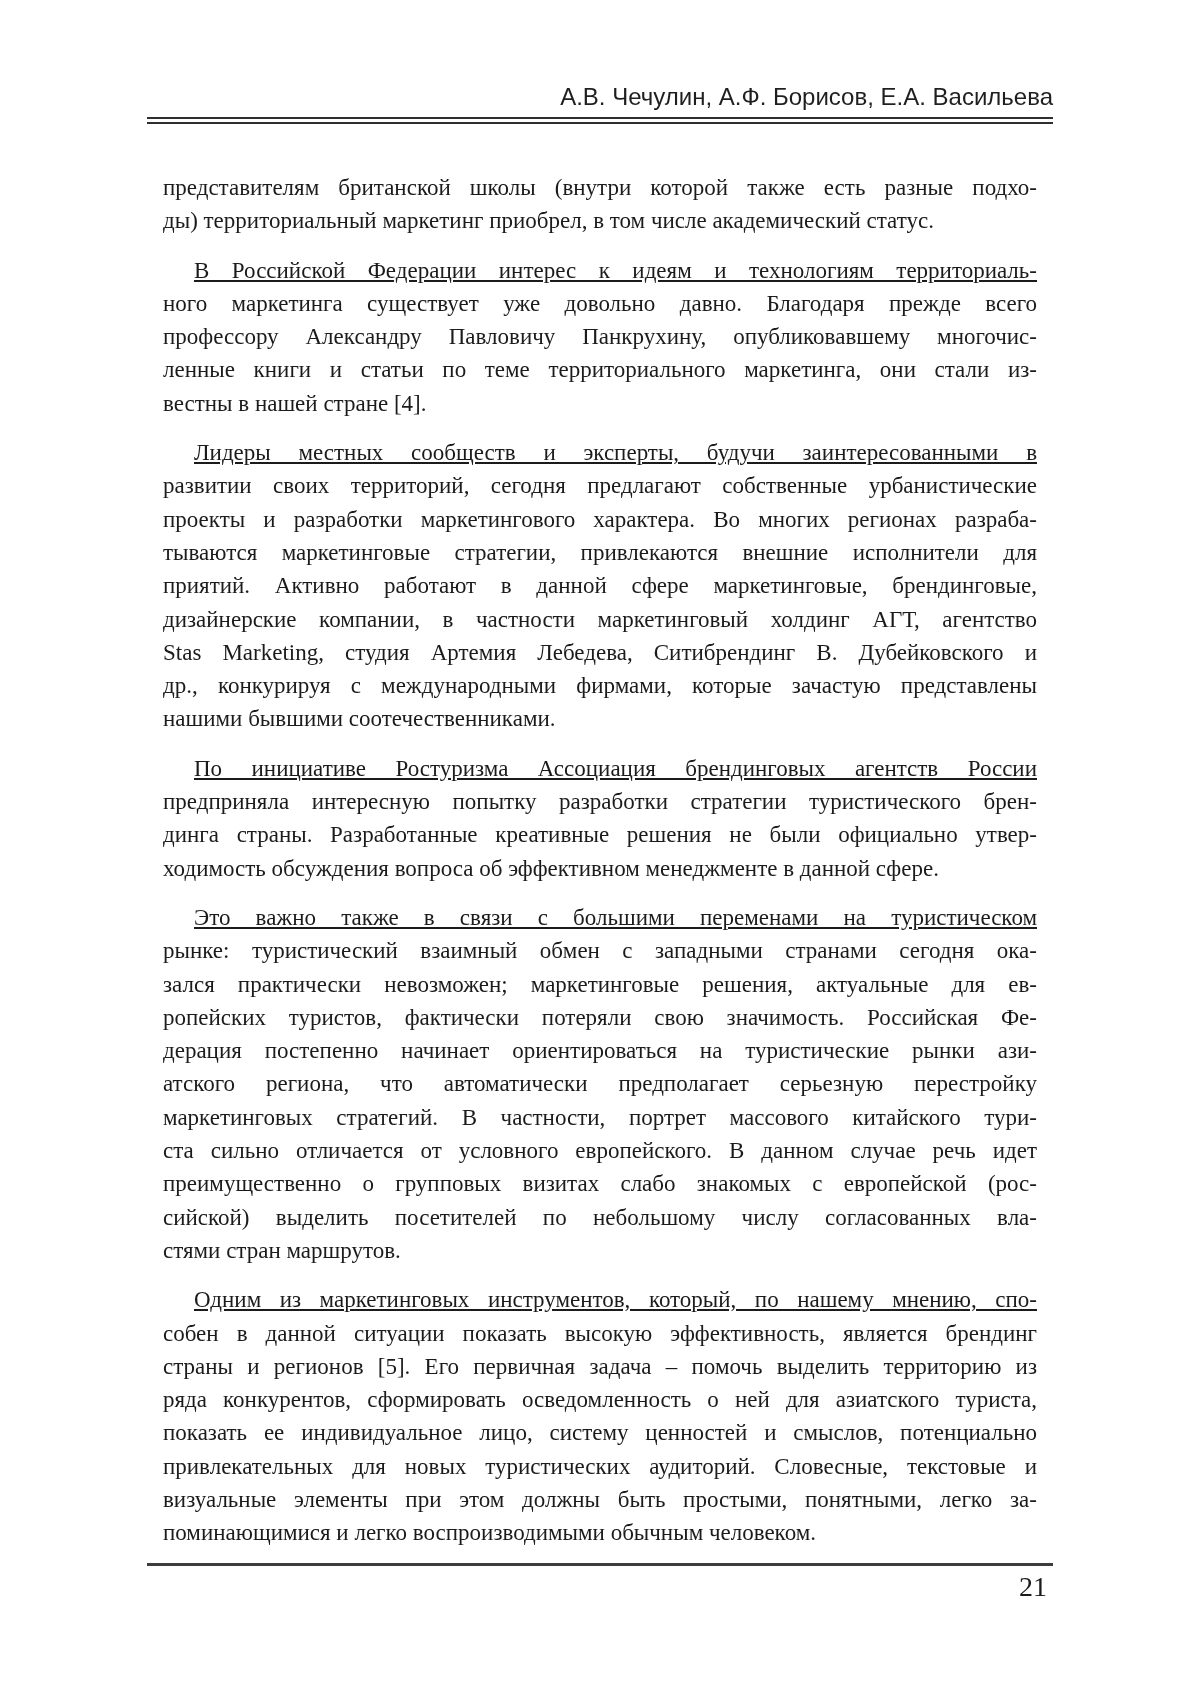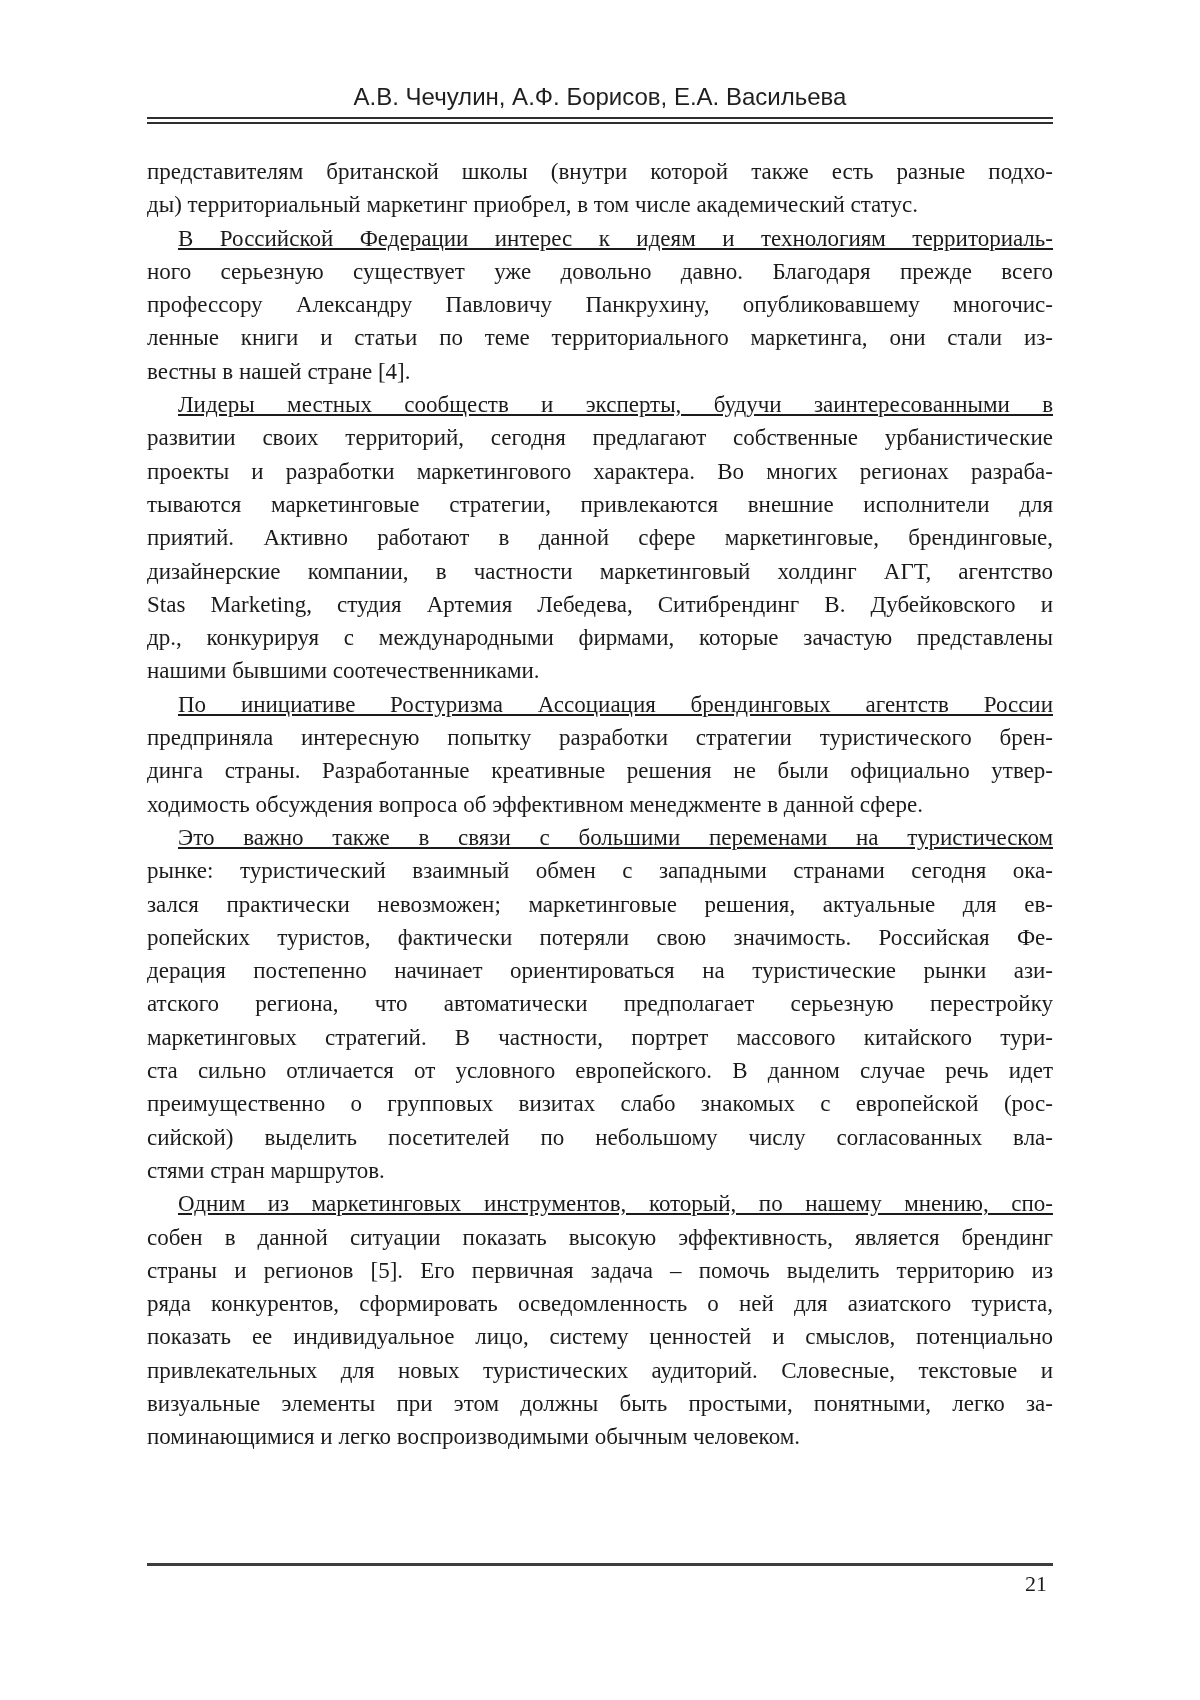--- a/index.html
+++ b/index.html
@@ -13,21 +13,21 @@
     height: 1700px;
     background: #ffffff;
     overflow: hidden;
     font-family: "Liberation Serif", serif;
   }
   .running-head {
     position: absolute;
     top: 83px;
     left: 147px;
     width: 906px;
-    text-align: center;
+    text-align: right;
     font-family: "Liberation Sans", sans-serif;
     font-size: 24px;
     line-height: 28px;
     color: #1f1f1f;
     white-space: nowrap;
   }
   .head-rule {
     position: absolute;
     top: 117px;
     left: 147px;
@@ -40,21 +40,21 @@
   .body-text {
     position: absolute;
     top: 155px;
     left: 147px;
     width: 906px;
     font-size: 23px;
     line-height: 33.3px;
     color: #1b1b1b;
   }
   .para {
-    margin: 0;
+    margin: 16px;
     padding: 0;
   }
   .line {
     text-align: justify;
     text-align-last: justify;
   }
   .line.last {
     text-align-last: left;
   }
   .line.indent {
@@ -69,41 +69,41 @@
     height: 3px;
     background: #3d3d3d;
   }
   .page-number {
     position: absolute;
     top: 1571px;
     left: 147px;
     width: 900px;
     text-align: right;
     font-family: "Liberation Serif", serif;
-    font-size: 22px;
+    font-size: 28px;
     color: #1b1b1b;
   }
 </style>
 </head>
 <body>
 
 <div class="page">
   <div class="running-head">
     <span>А.В. Чечулин, А.Ф. Борисов, Е.А. Васильева</span>
   </div>
   <div class="head-rule"></div>
 
   <div class="body-text" id="body-text">
       <div class="para">
         <div class="line">представителям британской школы (внутри которой также есть разные подхо-</div>
         <div class="line last">ды) территориальный маркетинг приобрел, в том числе академический статус.</div>
       </div>
       <div class="para">
         <div class="line indent">В Российской Федерации интерес к идеям и технологиям территориаль-</div>
-        <div class="line">ного серьезную существует уже довольно давно. Благодаря прежде всего</div>
+        <div class="line">ного маркетинга существует уже довольно давно. Благодаря прежде всего</div>
         <div class="line">профессору Александру Павловичу Панкрухину, опубликовавшему многочис-</div>
         <div class="line">ленные книги и статьи по теме территориального маркетинга, они стали из-</div>
         <div class="line last">вестны в нашей стране [4].</div>
       </div>
       <div class="para">
         <div class="line indent">Лидеры местных сообществ и эксперты, будучи заинтересованными в</div>
         <div class="line">развитии своих территорий, сегодня предлагают собственные урбанистические</div>
         <div class="line">проекты и разработки маркетингового характера. Во многих регионах разраба-</div>
         <div class="line">тываются маркетинговые стратегии, привлекаются внешние исполнители для</div>
         <div class="line">приятий. Активно работают в данной сфере маркетинговые, брендинговые,</div>

